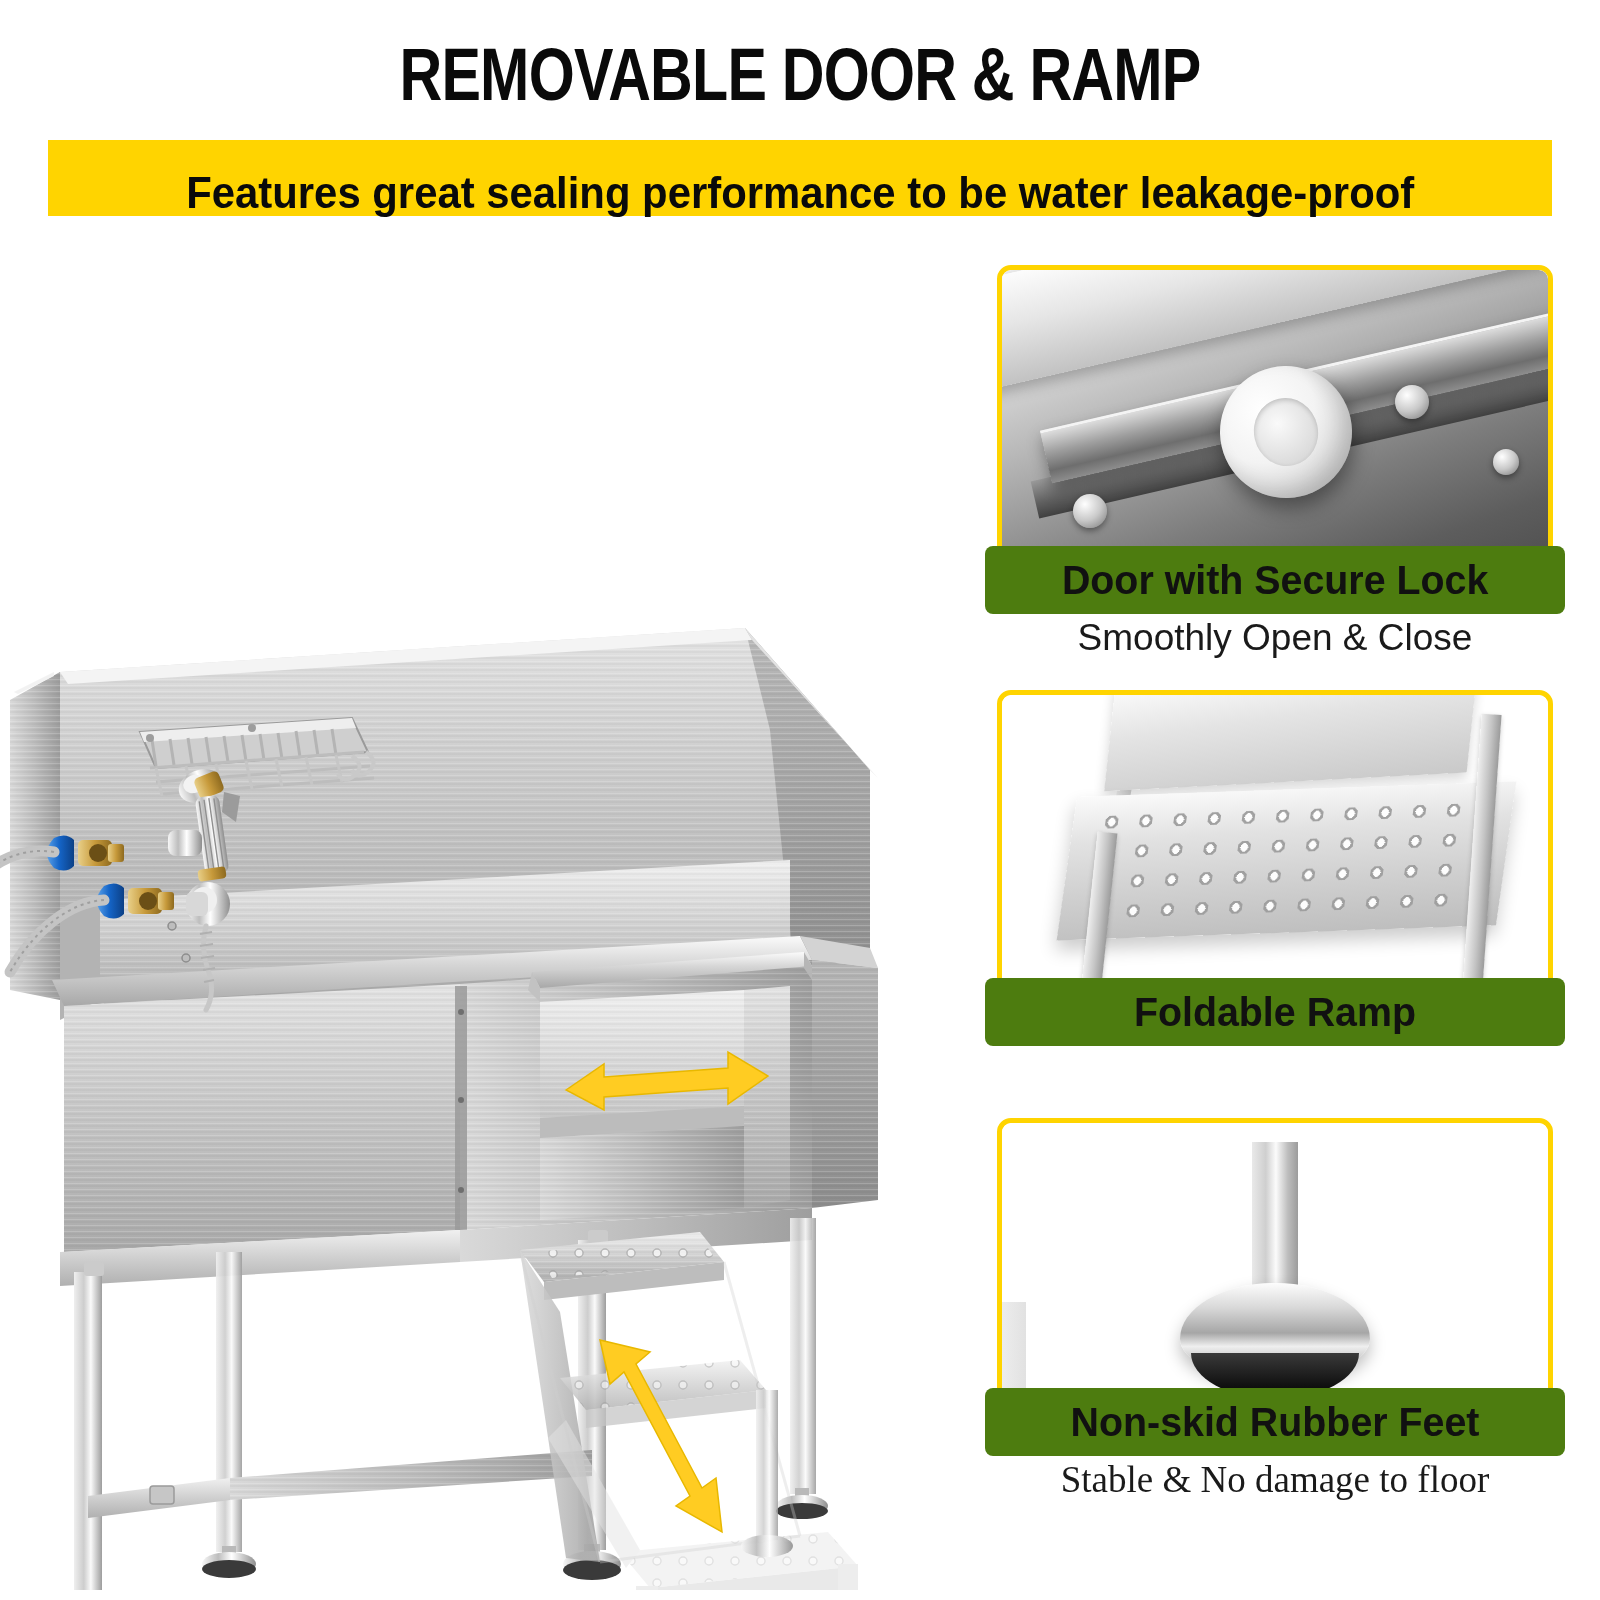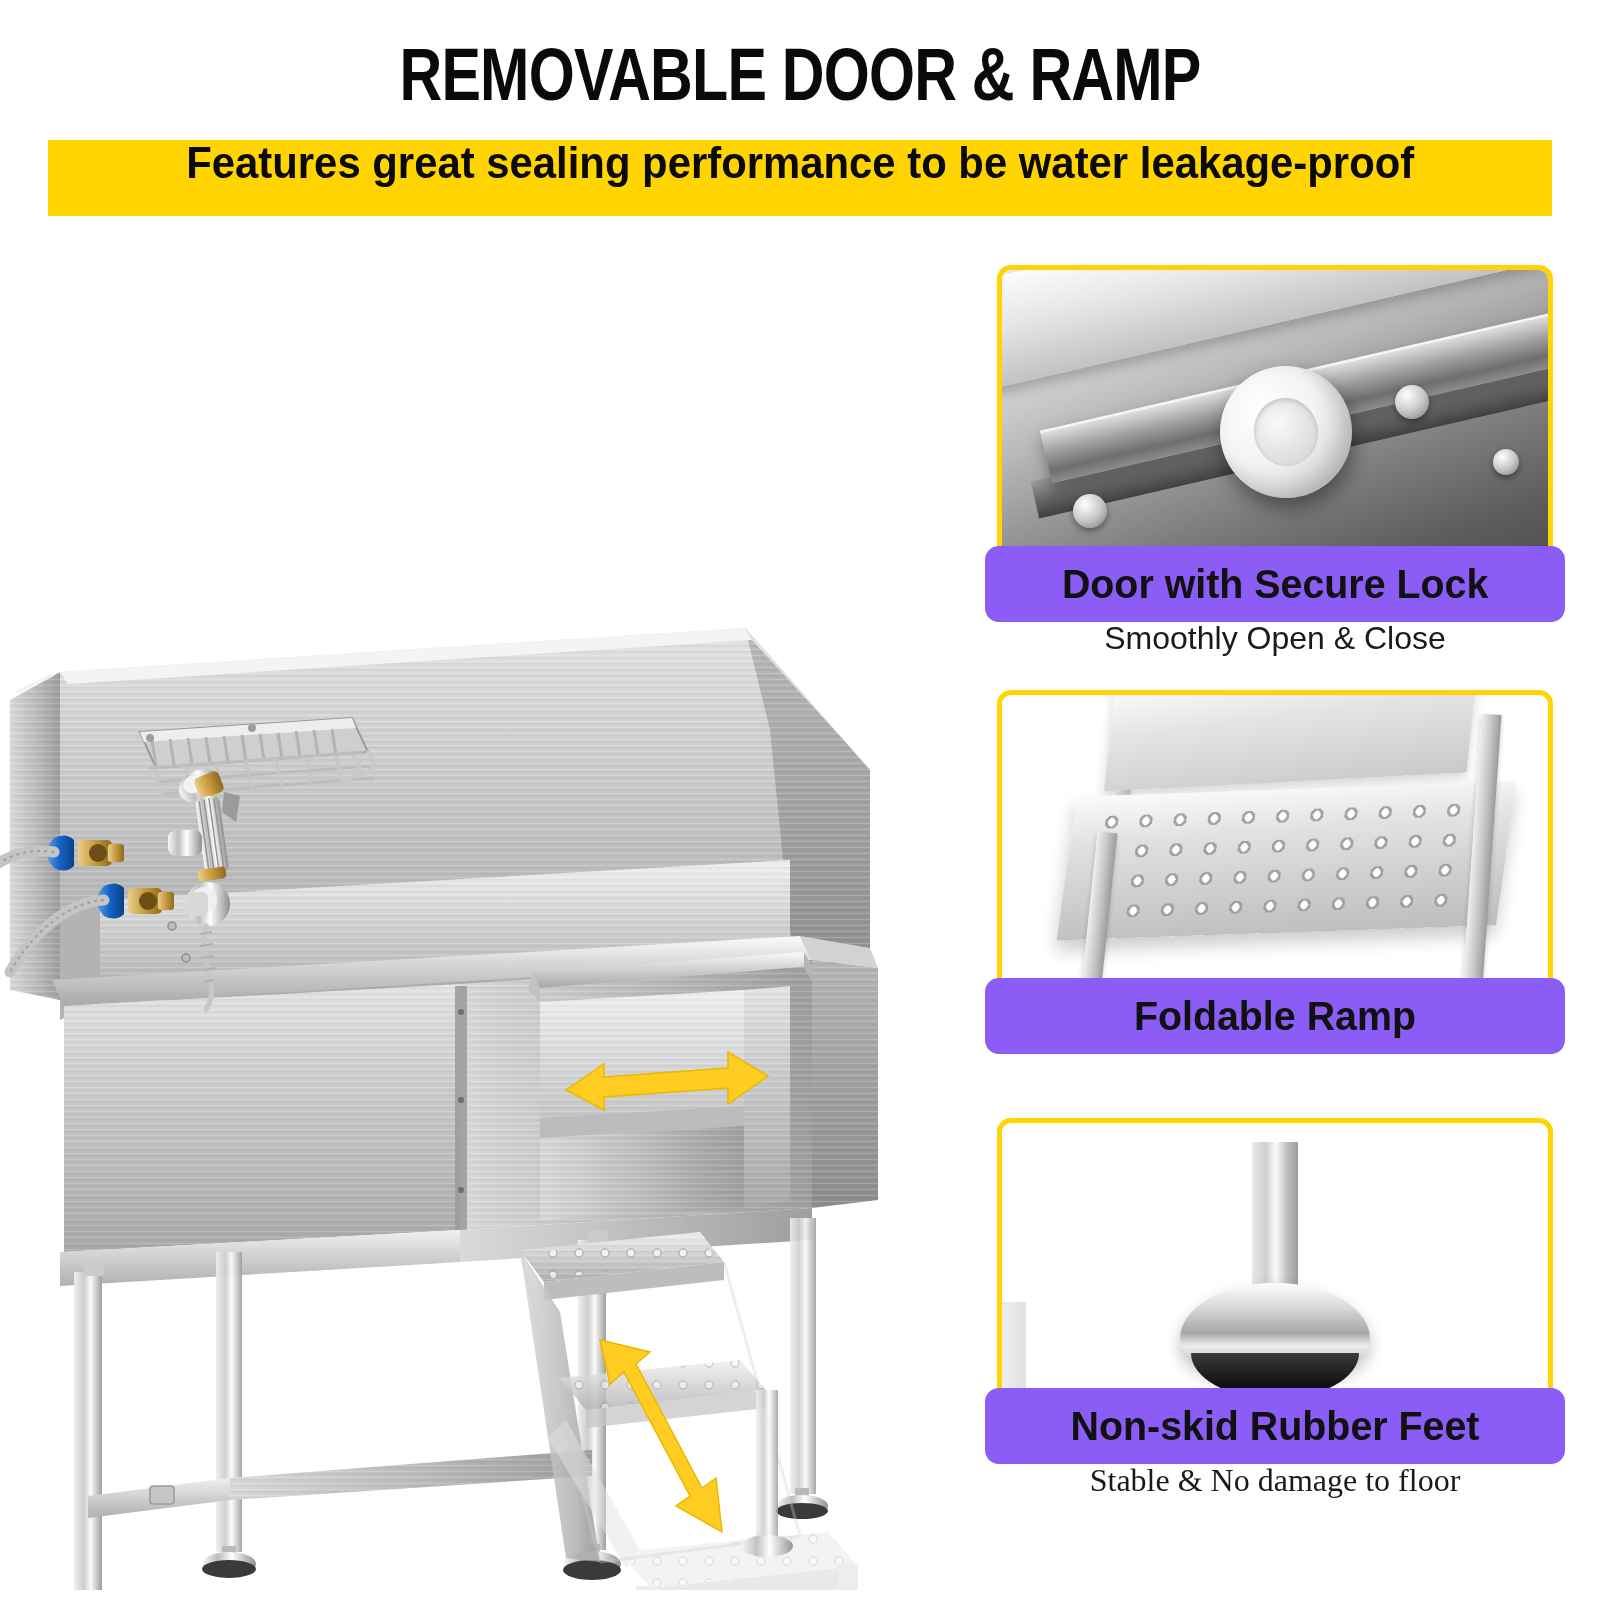--- a/index.html
+++ b/index.html
@@ -23,21 +23,21 @@
     letter-spacing:-1px;
     color:#0a0a0a;
     transform:scaleX(0.80);
     transform-origin:50% 50%;
     white-space:nowrap;
   }
   .subtitle-band{
     position:absolute;left:48px;top:140px;
     width:1504px;height:76px;
     background:#FFD400;
-    display:flex;align-items:flex-start;justify-content:center;
+    display:flex;align-items:flex-end;justify-content:center;
   }
   .subtitle-band .txt{
     font-family:"Liberation Sans", sans-serif;
     font-weight:bold;
     font-size:45px;
     line-height:46px;
     color:#0a0a0a;
     white-space:nowrap;
     transform:scaleX(0.93);
   }
@@ -48,36 +48,36 @@
     left:997px;width:556px;
     box-sizing:border-box;
     border:5px solid #FFD400;
     border-radius:14px;
     background:#ffffff;
     overflow:hidden;
   }
   .card .photo{position:absolute;inset:0;overflow:hidden;border-radius:9px;}
   .caption-band{
     position:absolute;
-    left:985px;width:580px;height:76px;
-    background:#8b5cf6;
-    border-radius:14px;
+    left:985px;width:580px;height:68px;
+    background:#4d7c0f;
+    border-radius:8px;
     display:flex;align-items:center;justify-content:center;
     z-index:6;
   }
   .caption-band .txt{
     font-family:"Liberation Sans", sans-serif;
     font-weight:bold;font-size:41px;line-height:42px;color:#111;
     white-space:nowrap;transform:scaleX(0.96);
   }
   .card-sub{
     position:absolute;left:985px;width:580px;
     text-align:center;
     font-family:"Liberation Sans", sans-serif;
-    font-size:32px;line-height:40px;color:#1a1a1a;
+    font-size:37px;line-height:40px;color:#1a1a1a;
     white-space:nowrap;
   }
 
   
   .roller-scene{position:absolute;inset:0;
     background:
       linear-gradient(160deg,#f2f2f2 0%,#dedede 18%,#b9b9b9 36%,#9a9a9a 50%,#7d7d7d 64%,#5d5d5d 82%,#4a4a4a 100%);
   }
   .roller-band{
     position:absolute;left:-10%;top:6%;width:125%;height:34%;

